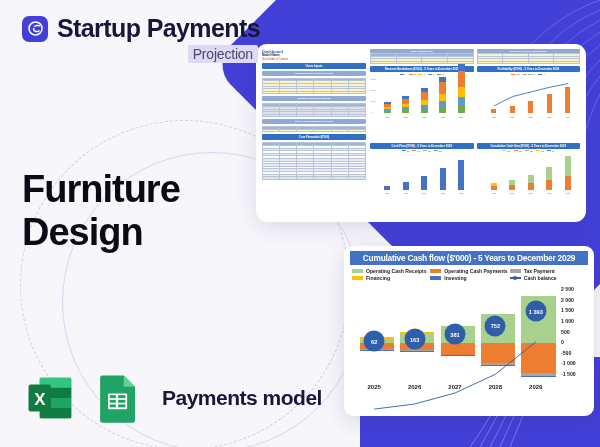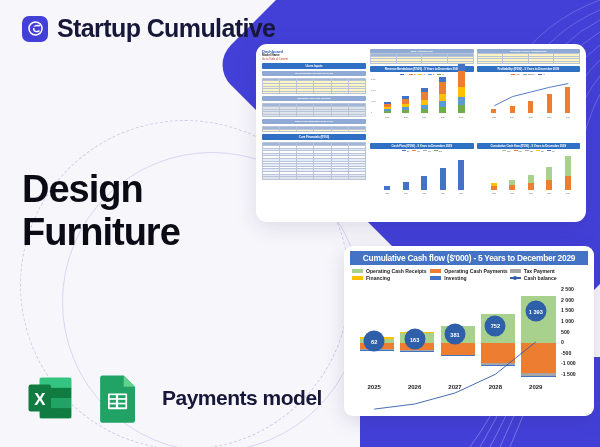--- a/index.html
+++ b/index.html
@@ -191,27 +191,30 @@
 
 <div id="header">
   <div class="logo-row">
     <div class="logo-mark">
       <svg width="17" height="17" viewBox="0 0 24 24">
         <circle cx="12" cy="12" r="9.2" fill="none" stroke="#ffffff" stroke-width="2.1"></circle>
         <path d="M17.4 8.2 C 13 6.4 8.6 9.2 9.4 13.2 C 10 16.2 14.2 17.4 17 15.4" fill="none" stroke="#ffffff" stroke-width="2.1" stroke-linecap="round"></path>
         <path d="M6.6 10.4 L 13.6 10.4" stroke="#4340d8" stroke-width="1.6" stroke-linecap="round"></path>
       </svg>
     </div>
-    <div class="brand-title">Startup Cumulative</div>
+    <div class="brand-title">Startup Payments</div>
+  </div>
+  <div class="brand-sub-row">
+    <span class="brand-sub">Projection</span>
   </div>
 </div>
 
 <div id="headline">
+  <div>Furniture</div>
   <div>Design</div>
-  <div>Furniture</div>
 </div>
 
 <div id="footer">
   <svg class="fileicon" viewBox="0 0 48 48">
     <rect x="14" y="6" width="28" height="36" rx="2" fill="#21a366"></rect>
     <rect x="14" y="6" width="28" height="9" fill="#33c481"></rect>
     <rect x="14" y="15" width="28" height="9" fill="#107c41"></rect>
     <rect x="14" y="24" width="28" height="9" fill="#21a366"></rect>
     <rect x="14" y="33" width="28" height="9" fill="#107c41"></rect>
     <rect x="4" y="12" width="20" height="24" rx="2" fill="#107c41"></rect>

